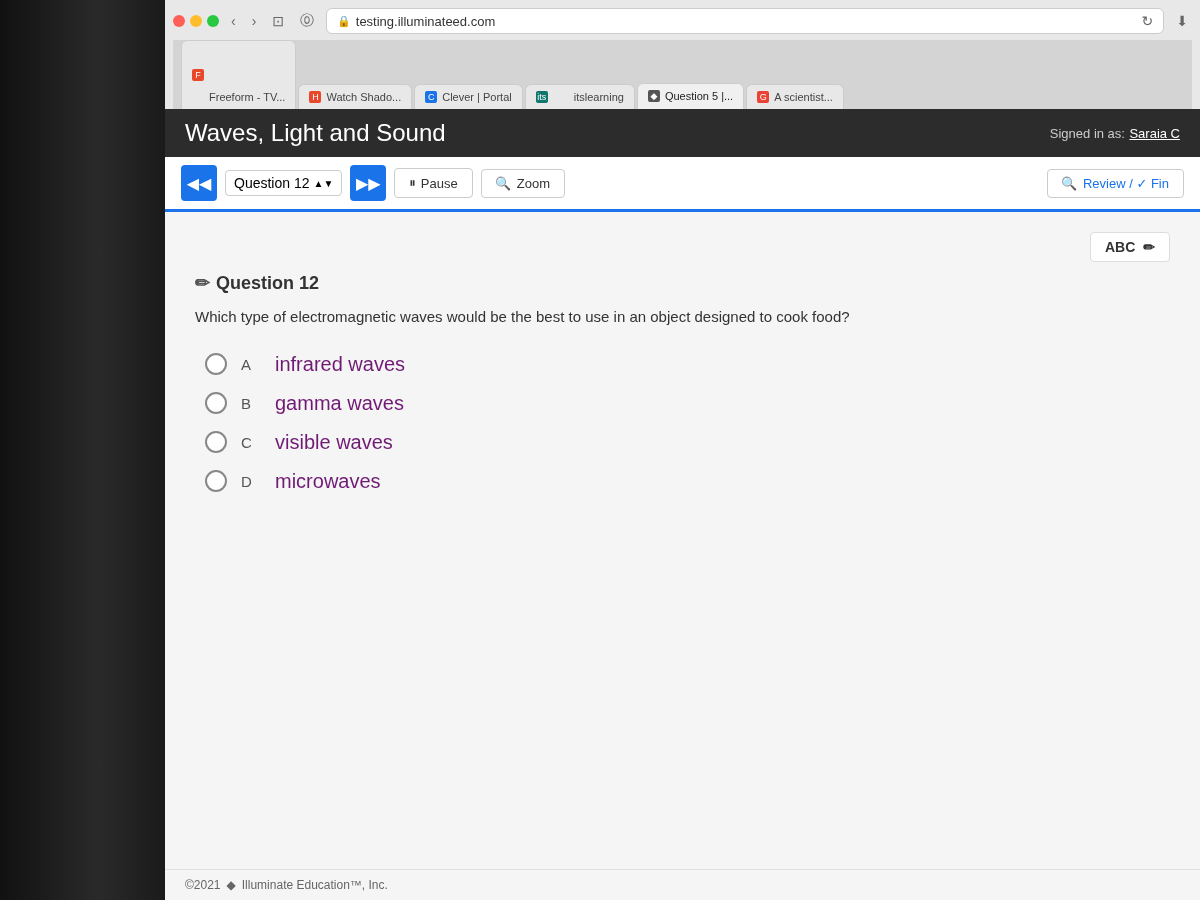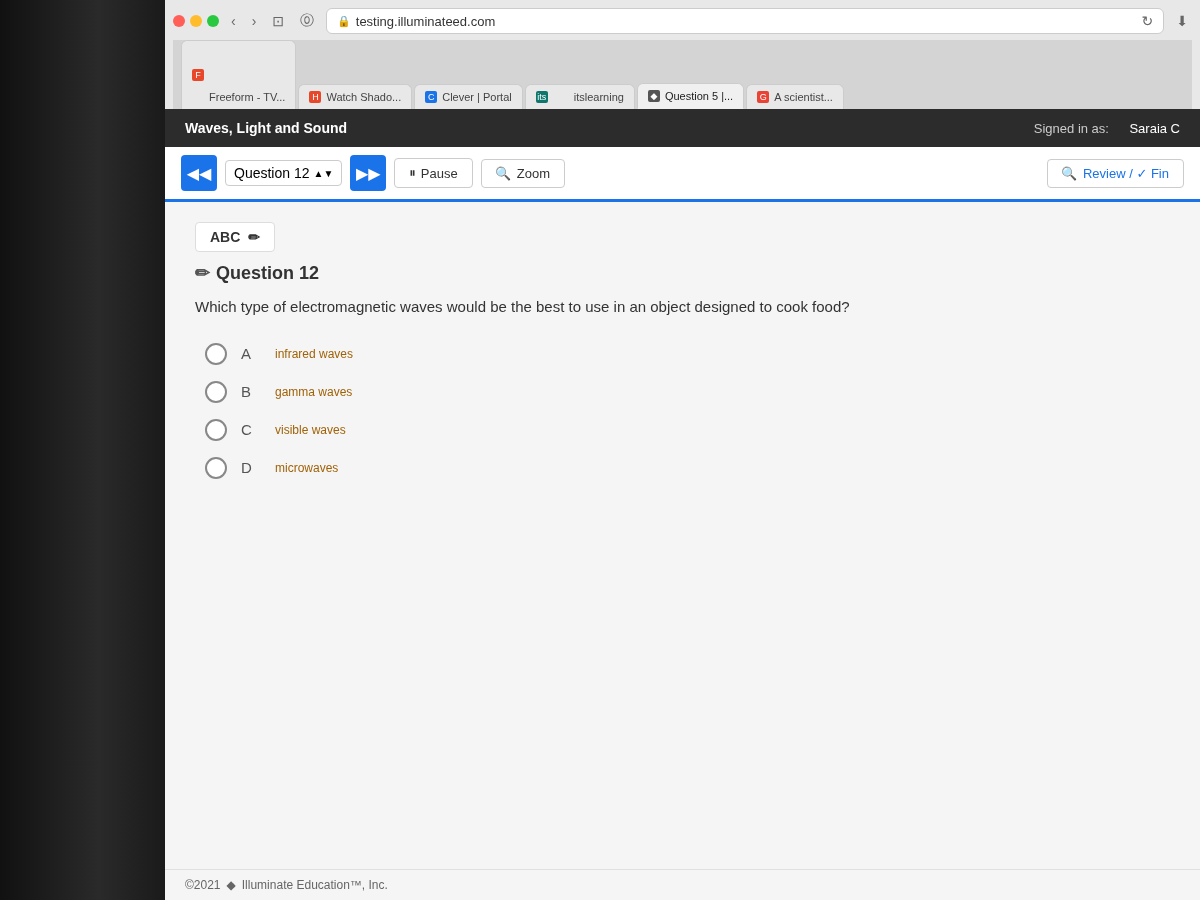--- a/index.html
+++ b/index.html
@@ -163,22 +163,22 @@
     .app-header {
       background: #2c2c2c;
       color: white;
       padding: 10px 20px;
       display: flex;
       align-items: center;
       justify-content: space-between;
     }
 
     .app-title {
-      font-size: 14px;
-      font-weight: 700;
+      font-size: 24px;
+      font-weight: 400;
     }
 
     
     .quiz-toolbar {
       background: white;
       padding: 8px 16px;
       display: flex;
       align-items: center;
       gap: 8px;
       border-bottom: 3px solid #1a73e8;
@@ -281,20 +281,21 @@
       font-size: 14px;
       font-weight: 600;
       color: #333;
       display: flex;
       align-items: center;
       gap: 8px;
     }
 
     .abc-badge-area {
       display: flex;
+      justify-content: flex-end;
       margin-bottom: 10px;
     }
 
     .question-title {
       font-size: 18px;
       font-weight: 600;
       color: #333;
       margin-bottom: 12px;
       display: flex;
       align-items: center;
@@ -343,22 +344,22 @@
     }
 
     .option-label {
       font-size: 15px;
       color: #555;
       font-weight: 500;
       width: 20px;
     }
 
     .option-text {
-      font-size: 12px;
-      color: #a16207;
+      font-size: 20px;
+      color: #701a75;
     }
 
     
     .app-footer {
       padding: 8px 20px;
       background: #f5f5f5;
       border-top: 1px solid #e0e0e0;
       font-size: 12px;
       color: #666;
       display: flex;
@@ -423,21 +424,21 @@
         </div>
       </div>
   </div>
 
   <div class="app-content">
 
     <div class="app-header">
       <span class="app-title">Waves, Light and Sound</span>
       <div>
         <span style="color:#ccc;font-size:13px;">Signed in as:</span>
-        <span style="color:white;font-size:13px;margin-left:16px;">Saraia C</span>
+        <span style="color:white;font-size:13px;margin-left:0;text-decoration:underline;">Saraia C</span>
       </div>
     </div>
 
     <div class="quiz-toolbar">
       <button class="btn-back">
         <span>◀◀</span>
       </button>
       <div class="question-selector">
         <span>Question 12</span>
         <span style="font-size:10px;">▲▼</span>

